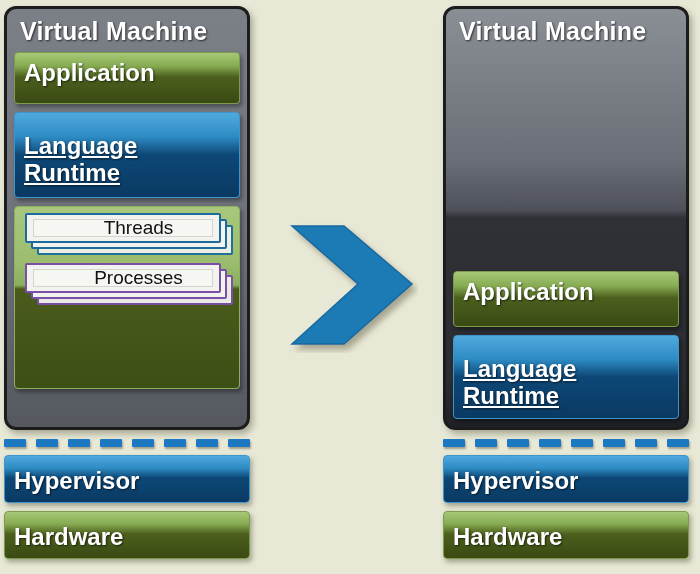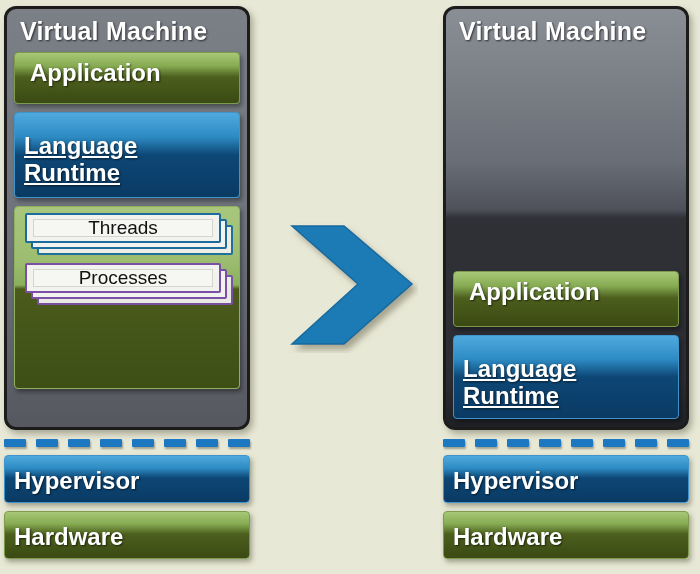--- a/index.html
+++ b/index.html
@@ -75,21 +75,21 @@
     border: 1px solid #7e9b4d;
   }
   .bar.blue {
     background: linear-gradient(to bottom, #4fa9dd 0%, #2e8cc4 28%, #0d4776 50%, #0a3a63 100%);
     border: 1px solid #3e94cb;
   }
 
   .bar-label {
     font-size: 24px;
     line-height: 1.12;
-    padding: 7px 0 8px 15px;
+    padding: 7px 0 8px 9px;
   }
   .bar-label.two-line { padding: 20px 0 8px 9px; text-decoration: underline; }
 
   
   .left-vm .app-bar  { height: 52px; }
   .left-vm .lang-bar { height: 86px; }
   .gap { height: 8px; }
 
   
   .kernel-block {
@@ -134,21 +134,21 @@
   .card-stack .layer.l1 { transform: translate(0, 0); }
   .card-stack .layer .inner {
     position: absolute;
     left: 6px; top: 4px; right: 6px; bottom: 4px;
     background: #f6f6f2;
     border: 1px solid #d5d5cf;
   }
   .card-stack .card-text {
     position: absolute;
     left: 0; top: 0;
-    width: 196px; height: 30px;
+    width: 227px; height: 30px;
     display: flex;
     align-items: center;
     justify-content: center;
     color: #111;
     font-size: 19px;
     font-weight: normal;
     text-shadow: none;
     z-index: 6;
   }
   

